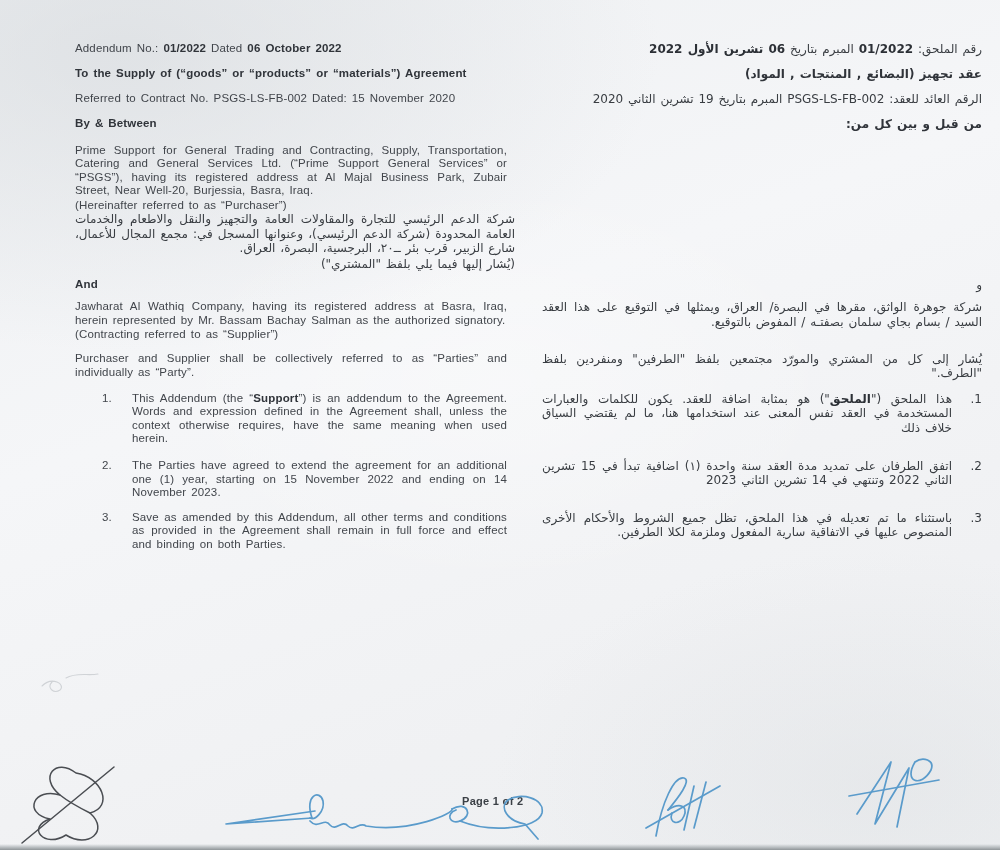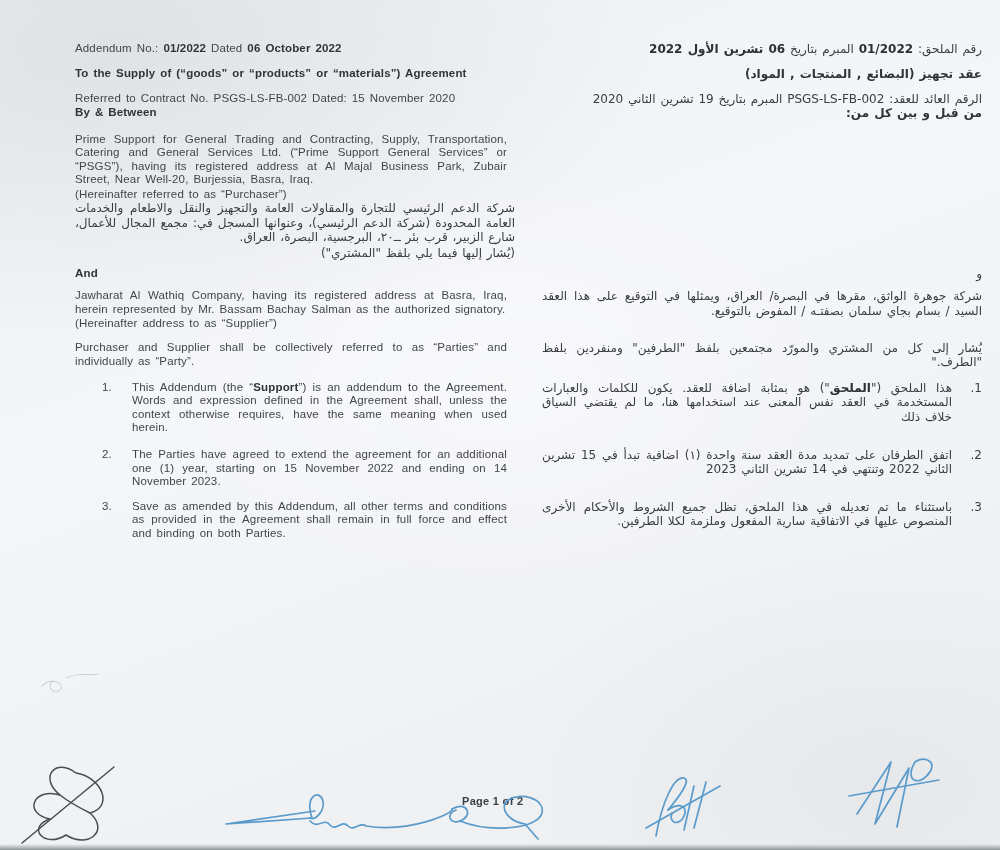--- a/index.html
+++ b/index.html
@@ -14,21 +14,21 @@
   }
   .scan-edge-bottom{position:absolute;left:0;right:0;bottom:0;height:6px;
     background:linear-gradient(to bottom, rgba(150,155,158,0) 0%, #b9bec1 55%, #8f9598 100%);}
   .content{position:absolute;top:42px;left:75px;width:907px;}
   .row{display:flex;justify-content:space-between;align-items:flex-start;}
   .en{width:432px;font-size:11.5px;line-height:1.18;text-align:justify;color:#41454b;word-spacing:1.6px;letter-spacing:.15px;}
   .ar{width:440px;direction:rtl;font-family:"DejaVu Sans",sans-serif;font-size:12px;line-height:1.2;text-align:justify;color:#393d42;word-spacing:1px;}
   .b{font-weight:700;color:#30343a;}
   .ar .b{color:#2c3036;}
   p{margin:0;}
-  .mtB{margin-top:11px;} .mtC{margin-top:10px;} .mtD{gap:14px;}
+  .mtB{margin-top:11px;} .mtC{margin-top:10px;} .mtD{margin-top:11px;gap:14px;}
   .mtE{margin-top:12px;flex-direction:column;} .mtF{margin-top:7px;}  .mtG{margin-top:8px;}
   .mtH{margin-top:10px;} .mtI{margin-top:11px;} .mtJ{margin-top:13px;} .mtK{margin-top:11px;}
   .hereinafter{margin-top:1px;}
   .li{display:flex;}
   .en .num{flex:none;width:30px;margin-left:27px;font-weight:400;}
   .en .li-text{flex:1;}
   .ar .num{flex:none;width:30px;}
   .ar .li-text{flex:1;}
   .footer{position:absolute;left:462px;top:795px;font-size:11px;font-weight:700;color:#3b4046;letter-spacing:.3px;}
   .sig{position:absolute;}
@@ -73,21 +73,21 @@
     </div>
 
     <div class="row mtF">
       <p class="en b">And</p>
       <p class="ar">و</p>
     </div>
 
     <div class="row mtG">
       <div class="en">
         <p>Jawharat Al Wathiq Company, having its registered address at Basra, Iraq, herein represented by Mr. Bassam Bachay Salman as the authorized signatory.</p>
-        <p class="hereinafter">(Hereinafter address to as “Supplier”)</p>
+        <p class="hereinafter">(Contracting referred to as “Supplier”)</p>
       </div>
       <div class="ar">
         <p>شركة جوهرة الواثق، مقرها في البصرة/ العراق، ويمثلها في التوقيع على هذا العقد السيد /  بسام بجاي سلمان  بصفتـه / المفوض بالتوقيع.</p>
       </div>
     </div>
 
     <div class="row mtH">
       <p class="en">Purchaser and Supplier shall be collectively referred to as “Parties” and individually as “Party”.</p>
       <p class="ar">يُشار إلى كل من المشتري والمورّد مجتمعين بلفظ "الطرفين" ومنفردين بلفظ "الطرف."</p>
     </div>

